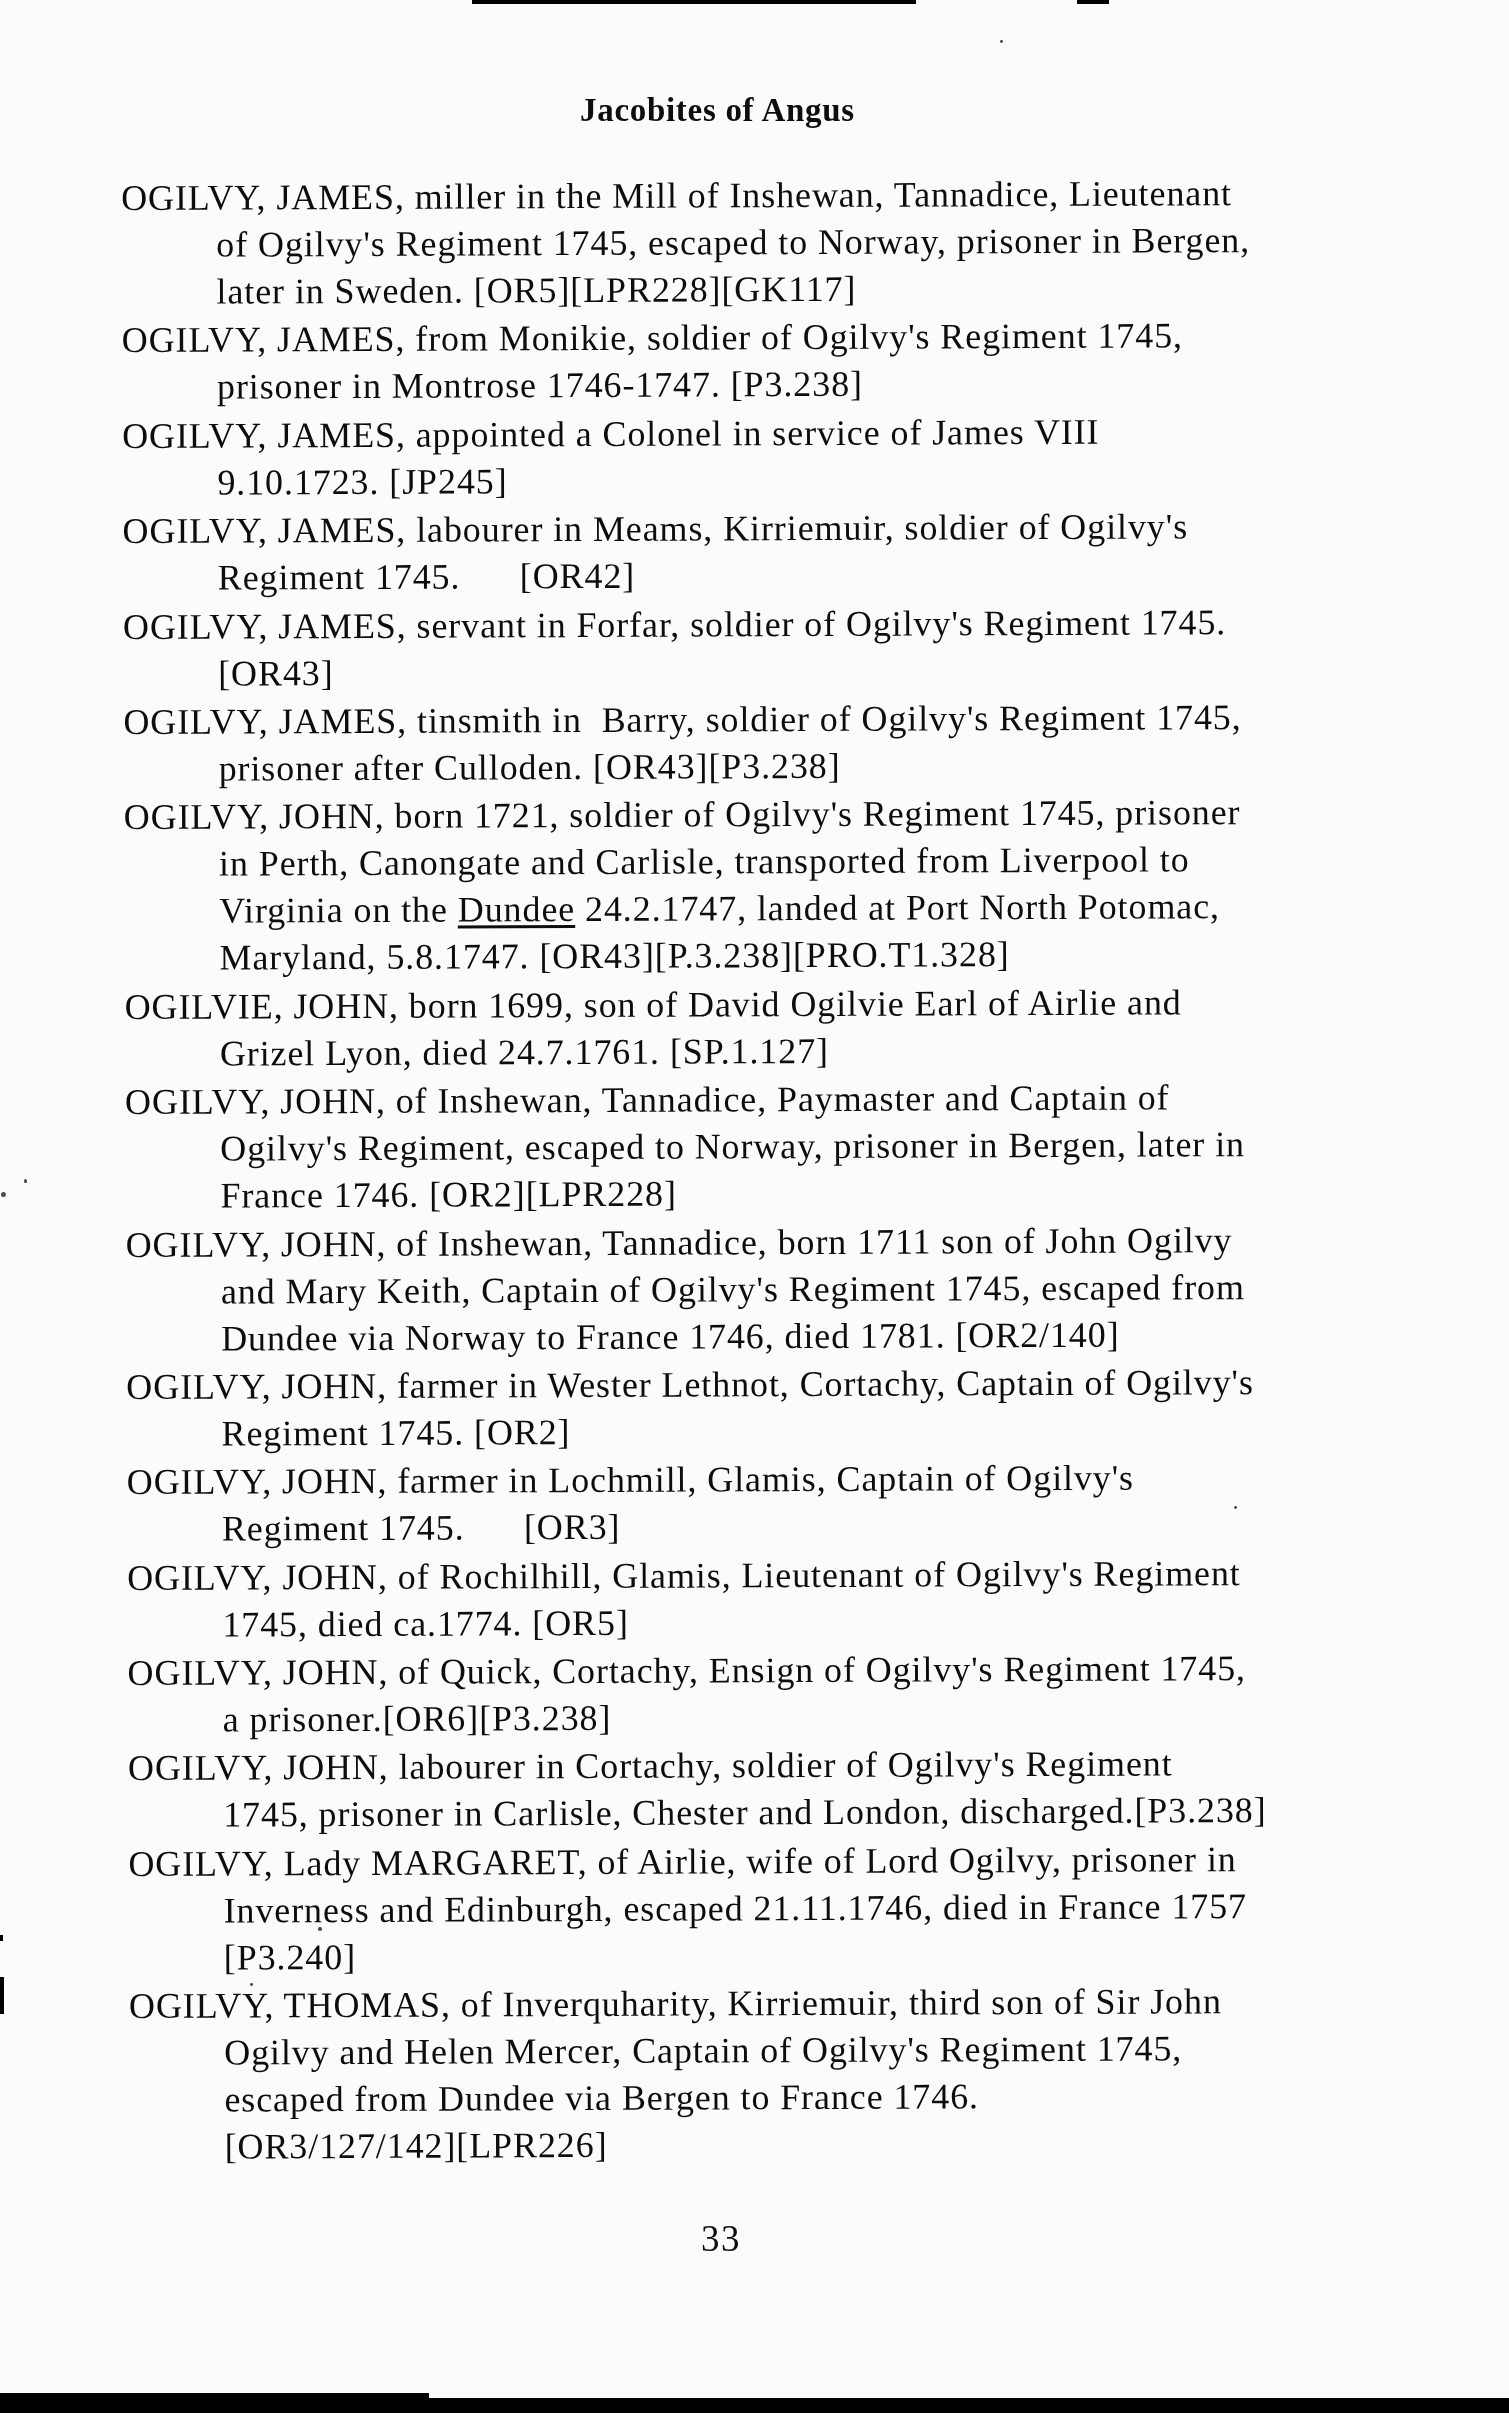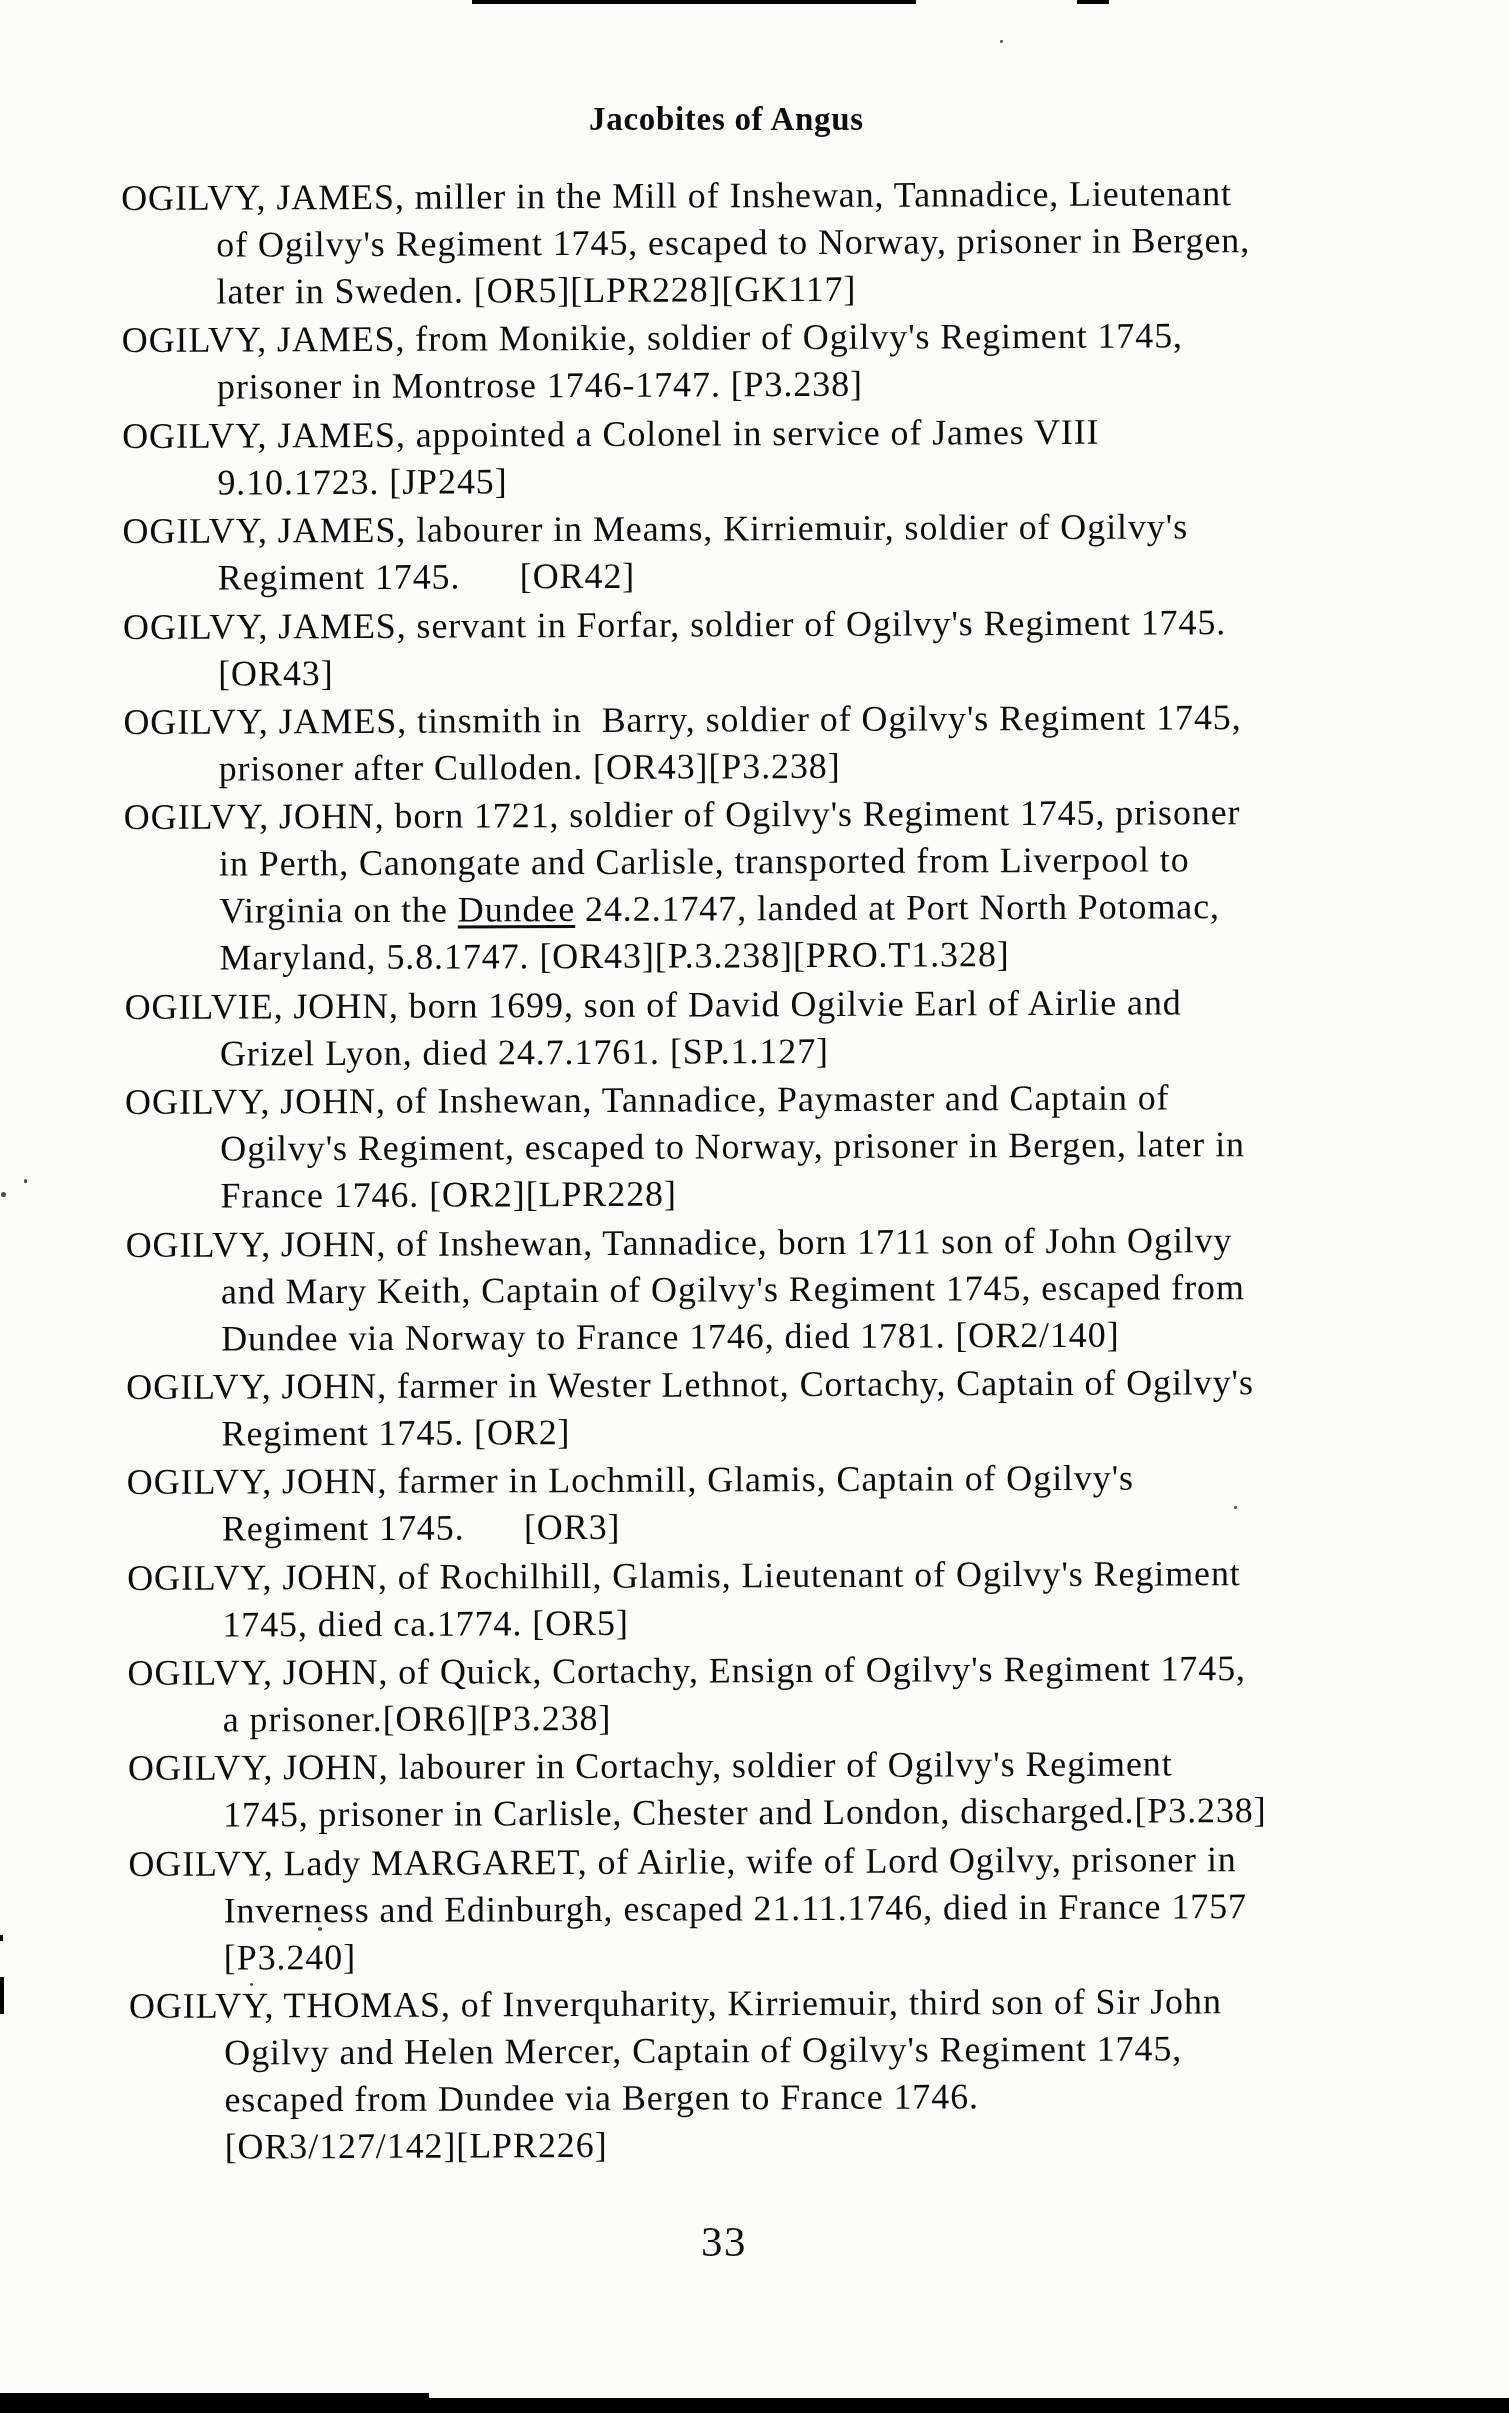--- a/index.html
+++ b/index.html
@@ -7,34 +7,34 @@
     width:1510px;height:2413px;
     background:#fbfbfa;
     position:relative;
     overflow:hidden;
     font-family:"Liberation Serif", serif;
     color:#0d0d0d;
   }
   .page-title{
     position:absolute;left:572px;top:84px;
     font-size:33px;font-weight:bold;letter-spacing:0.7px;
-    margin:17px;white-space:pre;
+    margin:8px;white-space:pre;
   }
   .text-block{
     position:absolute;left:121px;top:175px;width:1202px;
     transform:rotate(-0.25deg);transform-origin:0 0;
     font-size:36px;line-height:47px;letter-spacing:0.9px;
   }
   .entry{margin:0 0 1.4px 0;}
   .line{display:block;white-space:pre-wrap;}
   .cont{padding-left:95px;}
   .u{text-decoration:underline;text-underline-offset:4.3px;}
   .page-number{
     position:absolute;left:701px;top:2217px;
-    font-size:43px;letter-spacing:1.4px;
+    font-size:37px;letter-spacing:1.4px;
   }
   .artifact{position:absolute;background:#000;}
   .speck{position:absolute;background:#4a4a4a;border-radius:50%;}
 </style>
 </head>
 <body>
 
 <div class="artifact" style="left:472px;top:0;width:444px;height:4.3px;"></div>
 <div class="artifact" style="left:1077px;top:0;width:31.5px;height:3.6px;"></div>
 <div class="artifact" style="left:0;top:2398px;width:1510px;height:15px;"></div>

